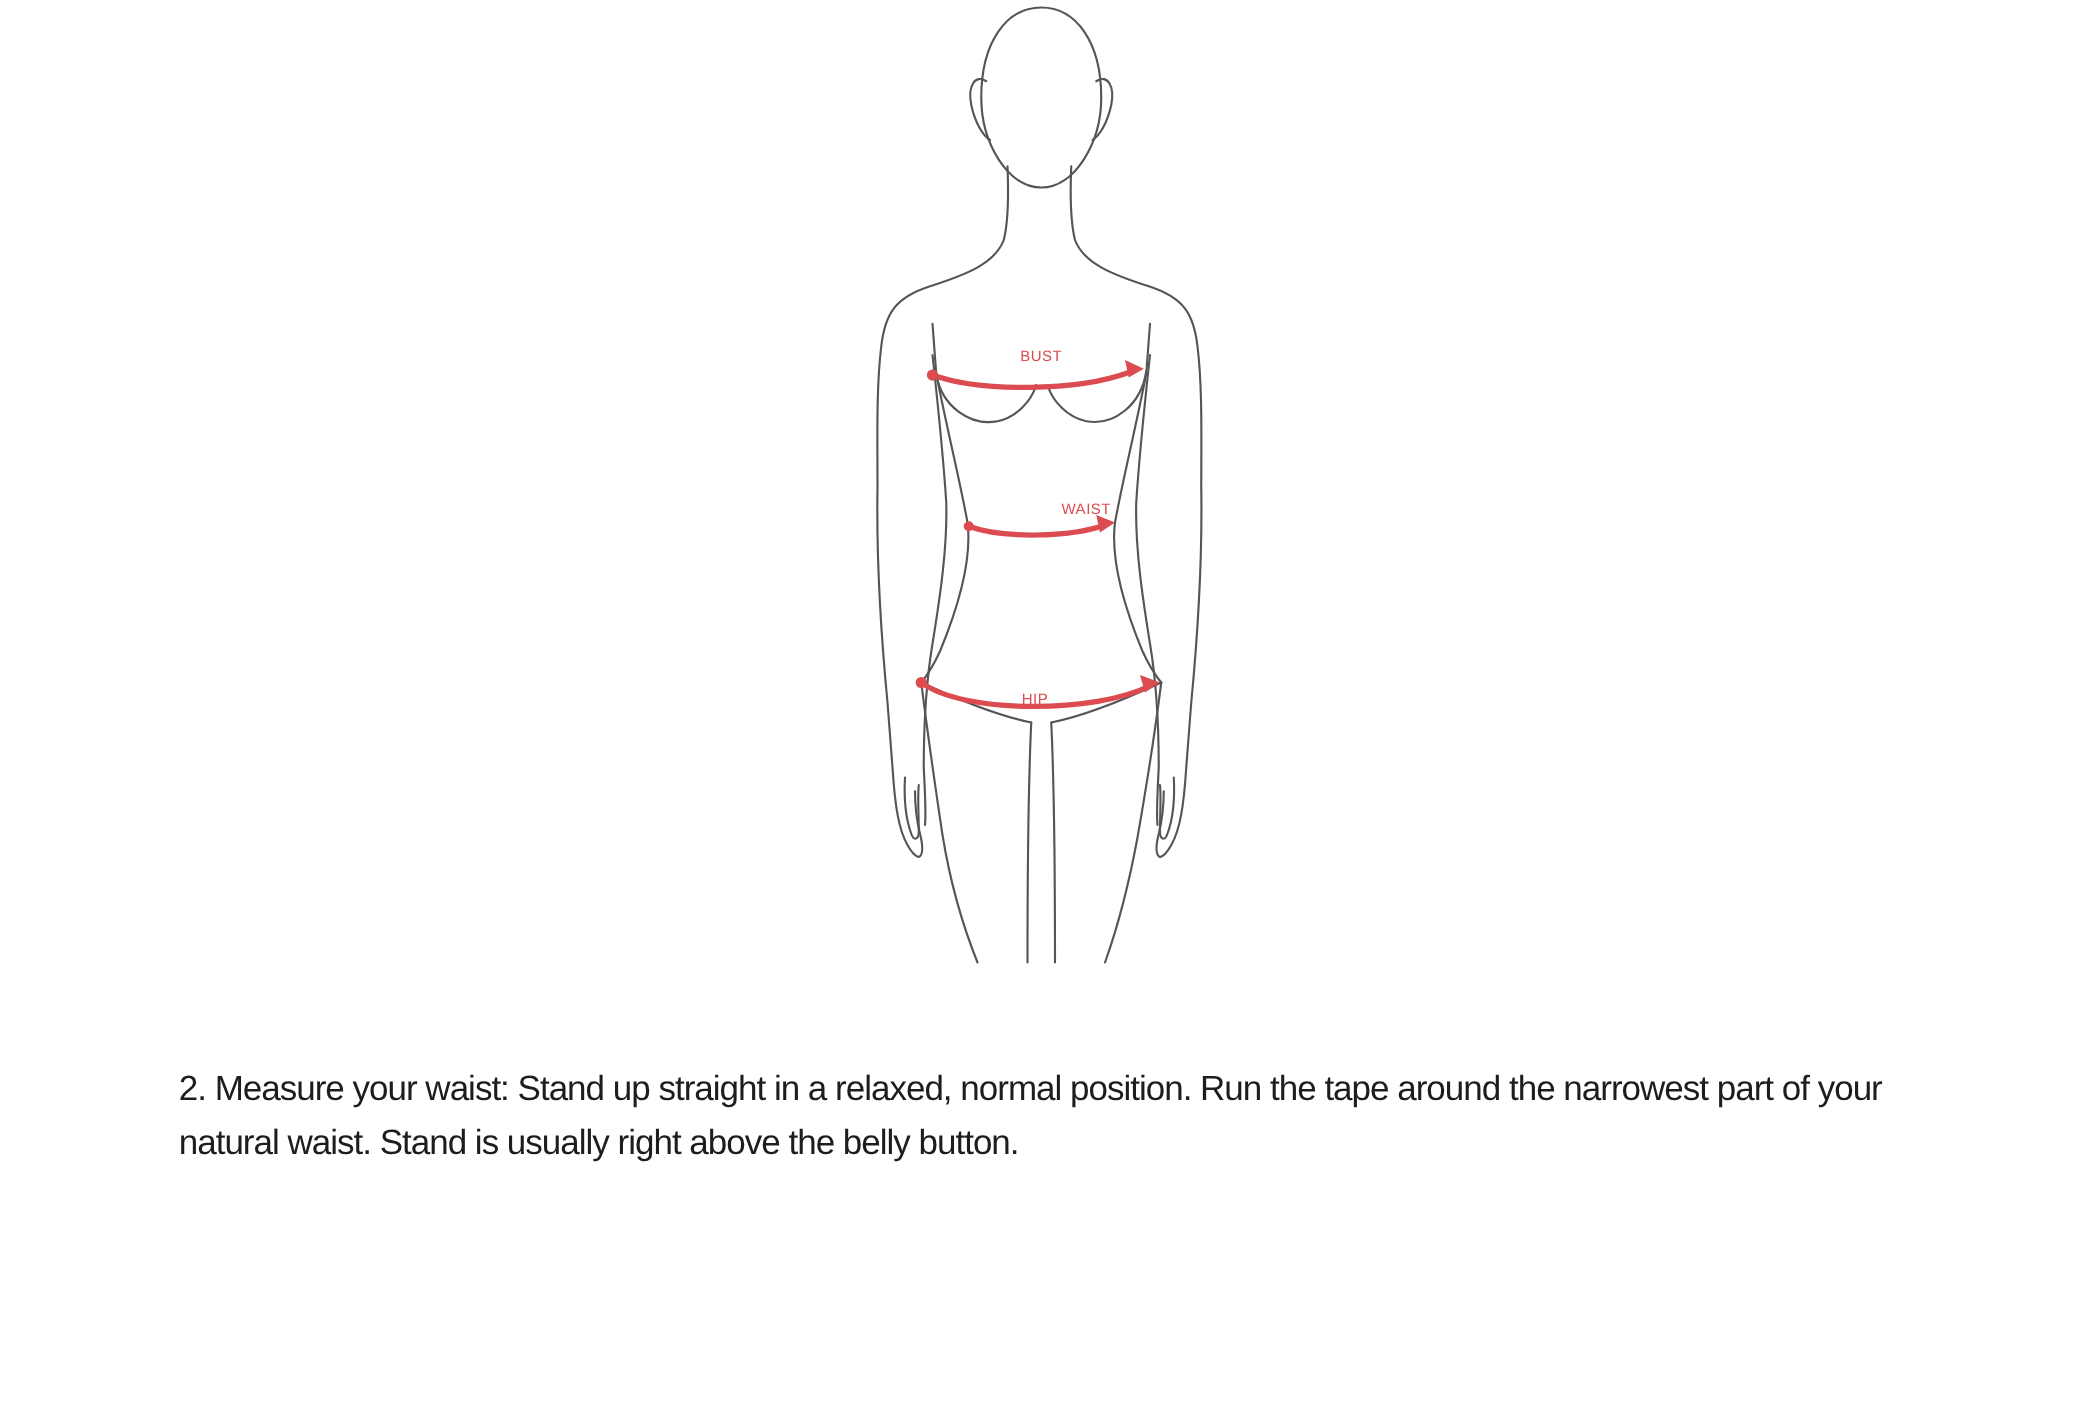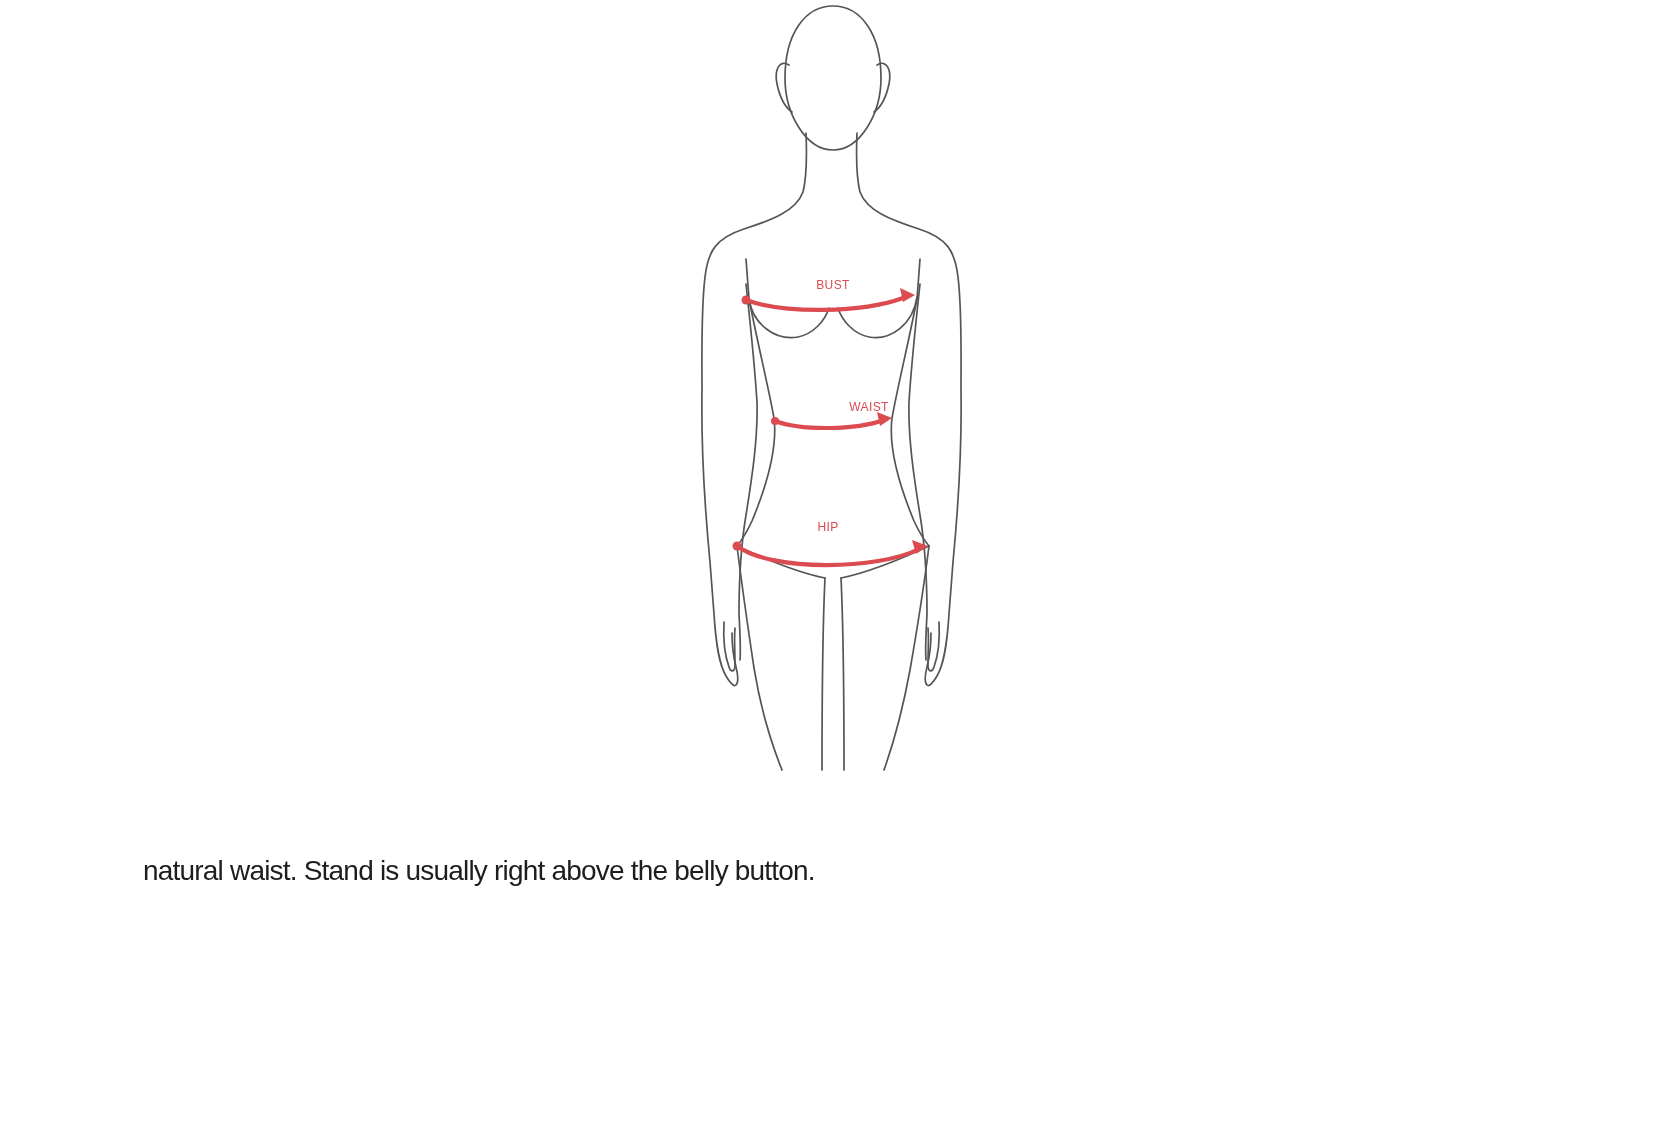--- a/index.html
+++ b/index.html
@@ -21,21 +21,21 @@
     position: absolute;
     transform: translateX(-50%);
     font-weight: 400;
     font-size: 12px;
     letter-spacing: 0.4px;
     color: #dc4b50;
     white-space: nowrap;
   }
   .fig-label.bust  { left: 833px; top: 278px; }
   .fig-label.waist { left: 830px; top: 400px; margin-left: 39px; }
-  .fig-label.hip   { left: 828px; top: 520px; }
+  .fig-label.hip   { left: 828px; top: 552px; }
   .instructions {
     position: absolute;
     left: 143px;
     top: 849px;
     width: 1470px;
     color: #1d1d1f;
     font-size: 28px;
     line-height: 43px;
     letter-spacing: -0.8px;
   }
@@ -87,19 +87,20 @@
       </g>
     </svg>
 
     <div class="fig-label bust">BUST</div>
     <div class="fig-label waist">WAIST</div>
     <div class="fig-label hip">HIP</div>
   </div>
 
   <div class="instructions">
     <div class="instr-item">
+      <div class="instr-line">2. Measure your waist: Stand up straight in a relaxed, normal position. Run the tape around the narrowest part of your</div>
       <div class="instr-line">natural waist. Stand is usually right above the belly button.</div>
     </div>
     <div class="instr-item">
     </div>
   </div>
 
 </div>
 
 </body></html>

